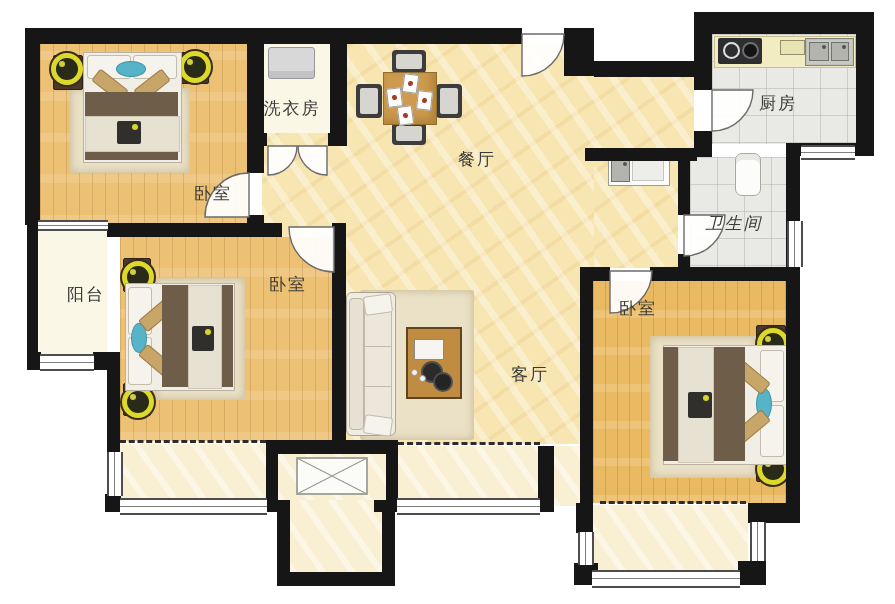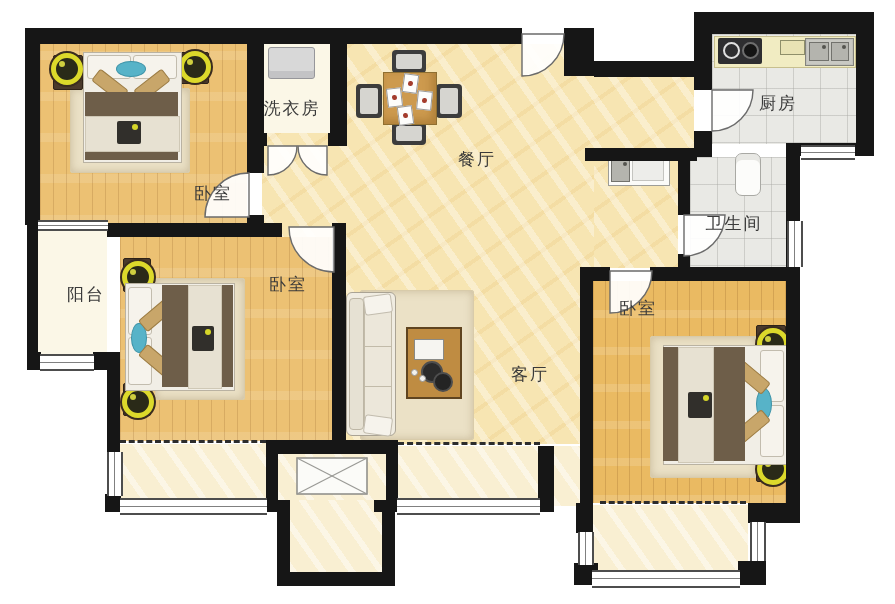--- a/index.html
+++ b/index.html
@@ -234,18 +234,18 @@
       <path d="M 712 90 L 753 90 A 41 41 0 0 1 712 131 Z"></path>
       <path d="M 684 215 L 725 215 A 41 41 0 0 1 684 256 Z"></path>
       <path d="M 610 271 L 610 313 A 42 42 0 0 0 652 271 Z"></path>
     </g>
   </svg>
 
   <div class="room-label" style="left:213px;top:193px;">卧室</div>
   <div class="room-label" style="left:292px;top:108px;">洗衣房</div>
   <div class="room-label" style="left:433px;top:159px;margin-left:44px;">餐厅</div>
   <div class="room-label" style="left:778px;top:103px;">厨房</div>
-  <div class="room-label" style="left:734px;top:223px;">卫生间</div>
+  <div class="room-label" style="left:734px;top:223px;font-style:italic;">卫生间</div>
   <div class="room-label" style="left:288px;top:284px;">卧室</div>
   <div class="room-label" style="left:86px;top:294px;">阳台</div>
   <div class="room-label" style="left:530px;top:374px;">客厅</div>
   <div class="room-label" style="left:638px;top:308px;">卧室</div>
 </div>
 
 </body></html>

